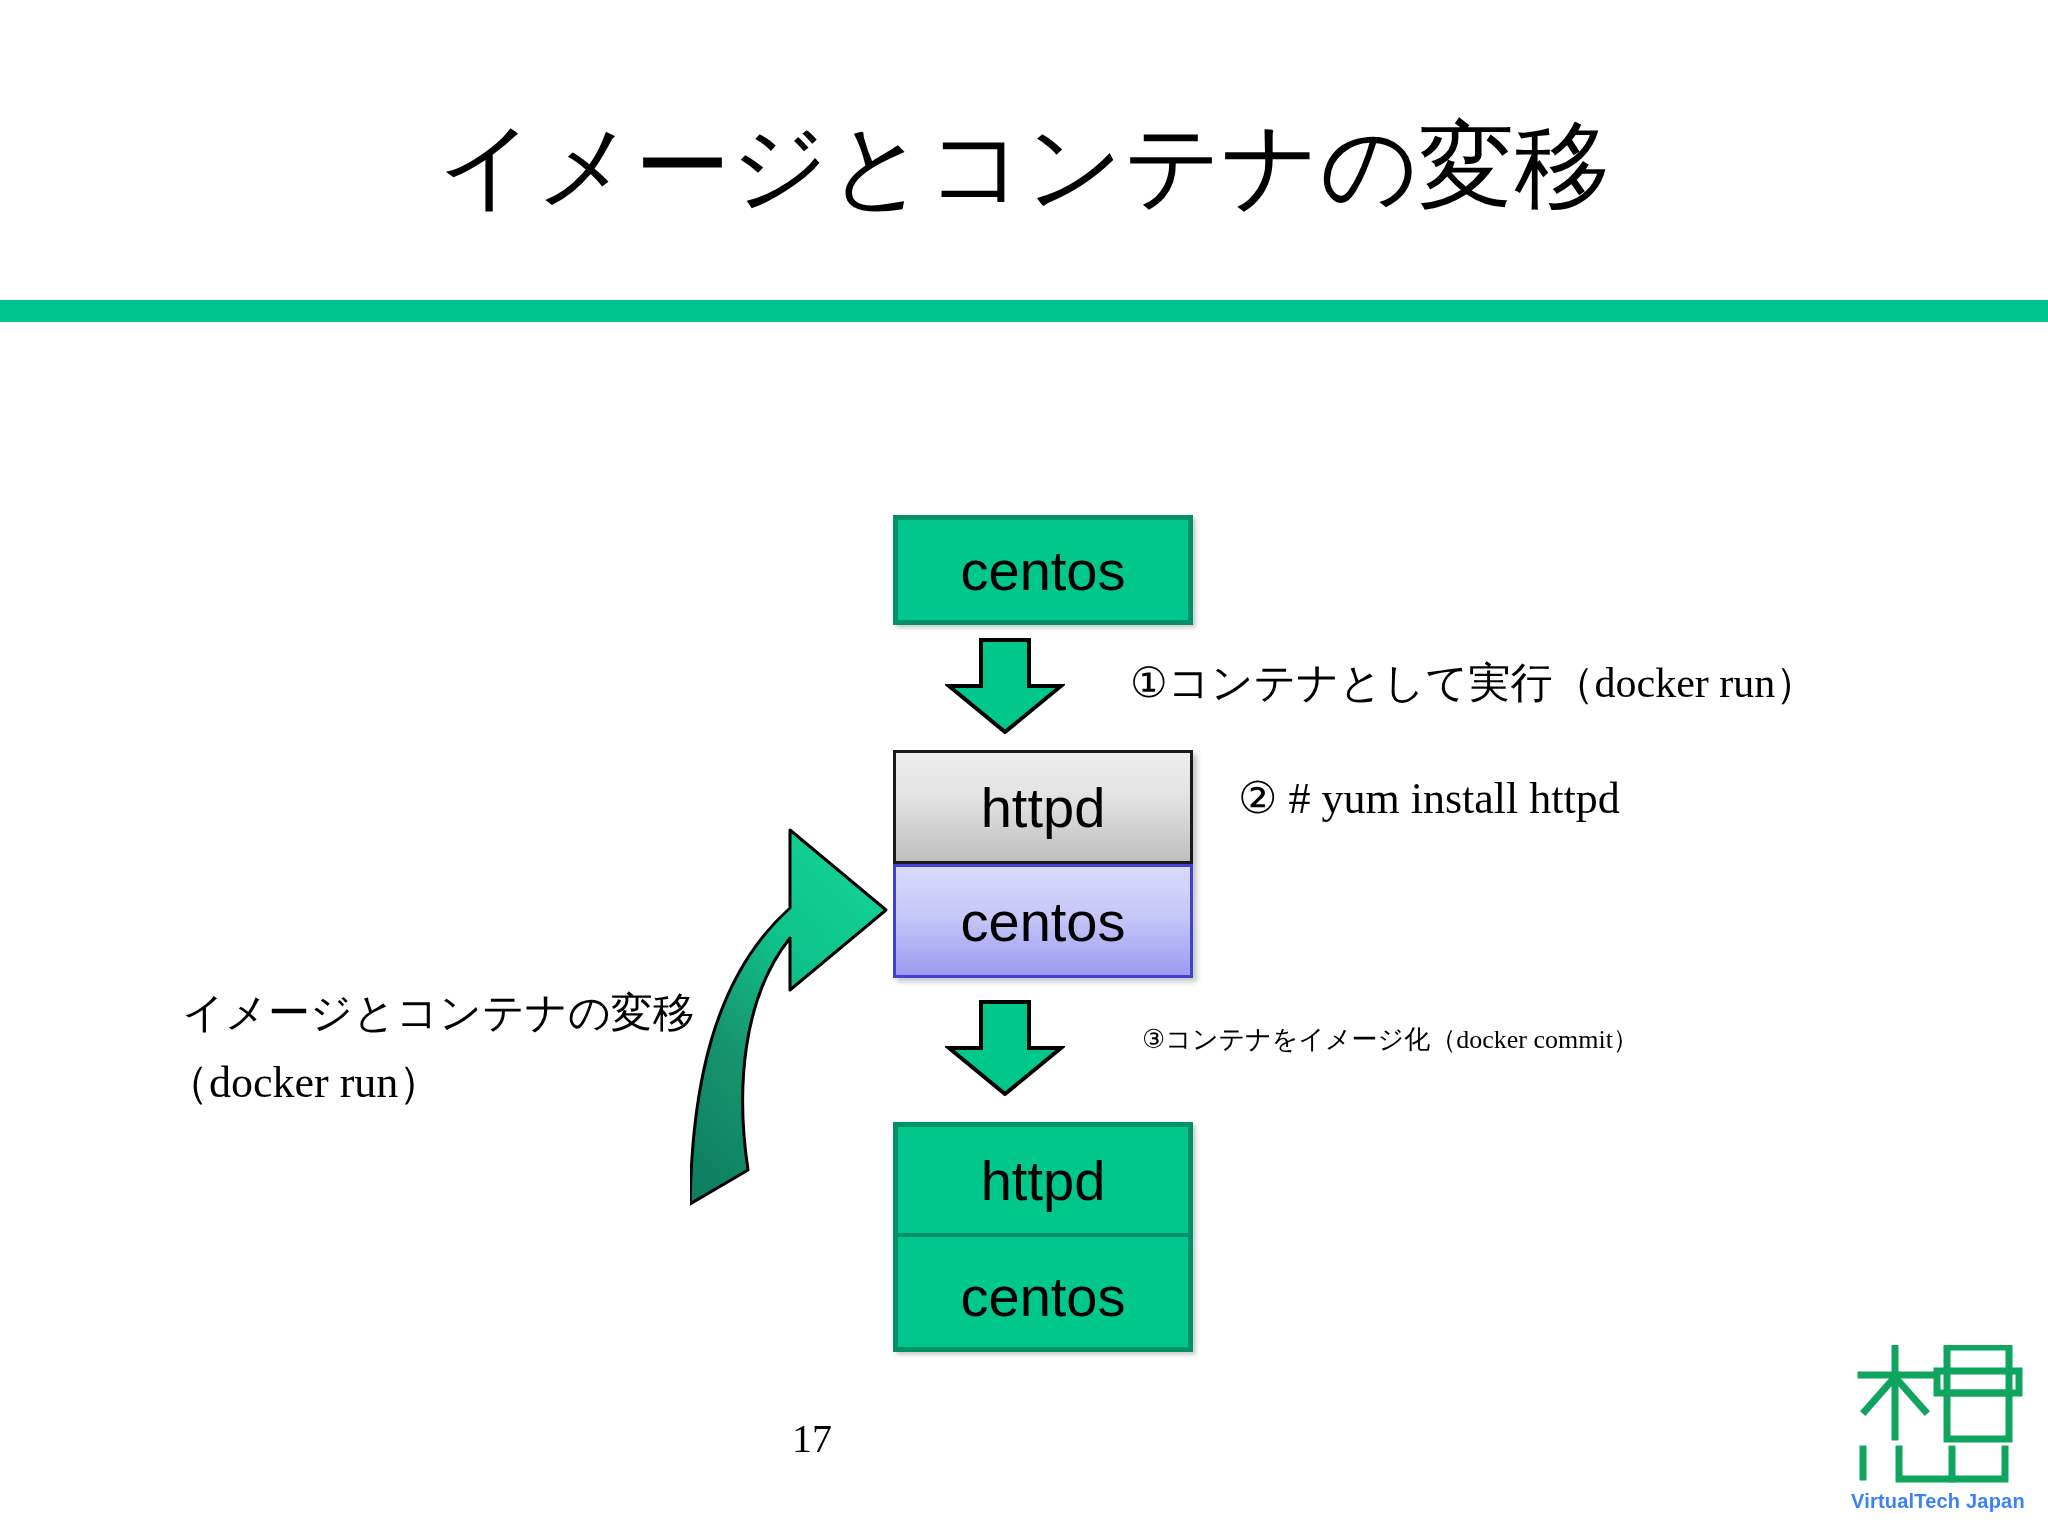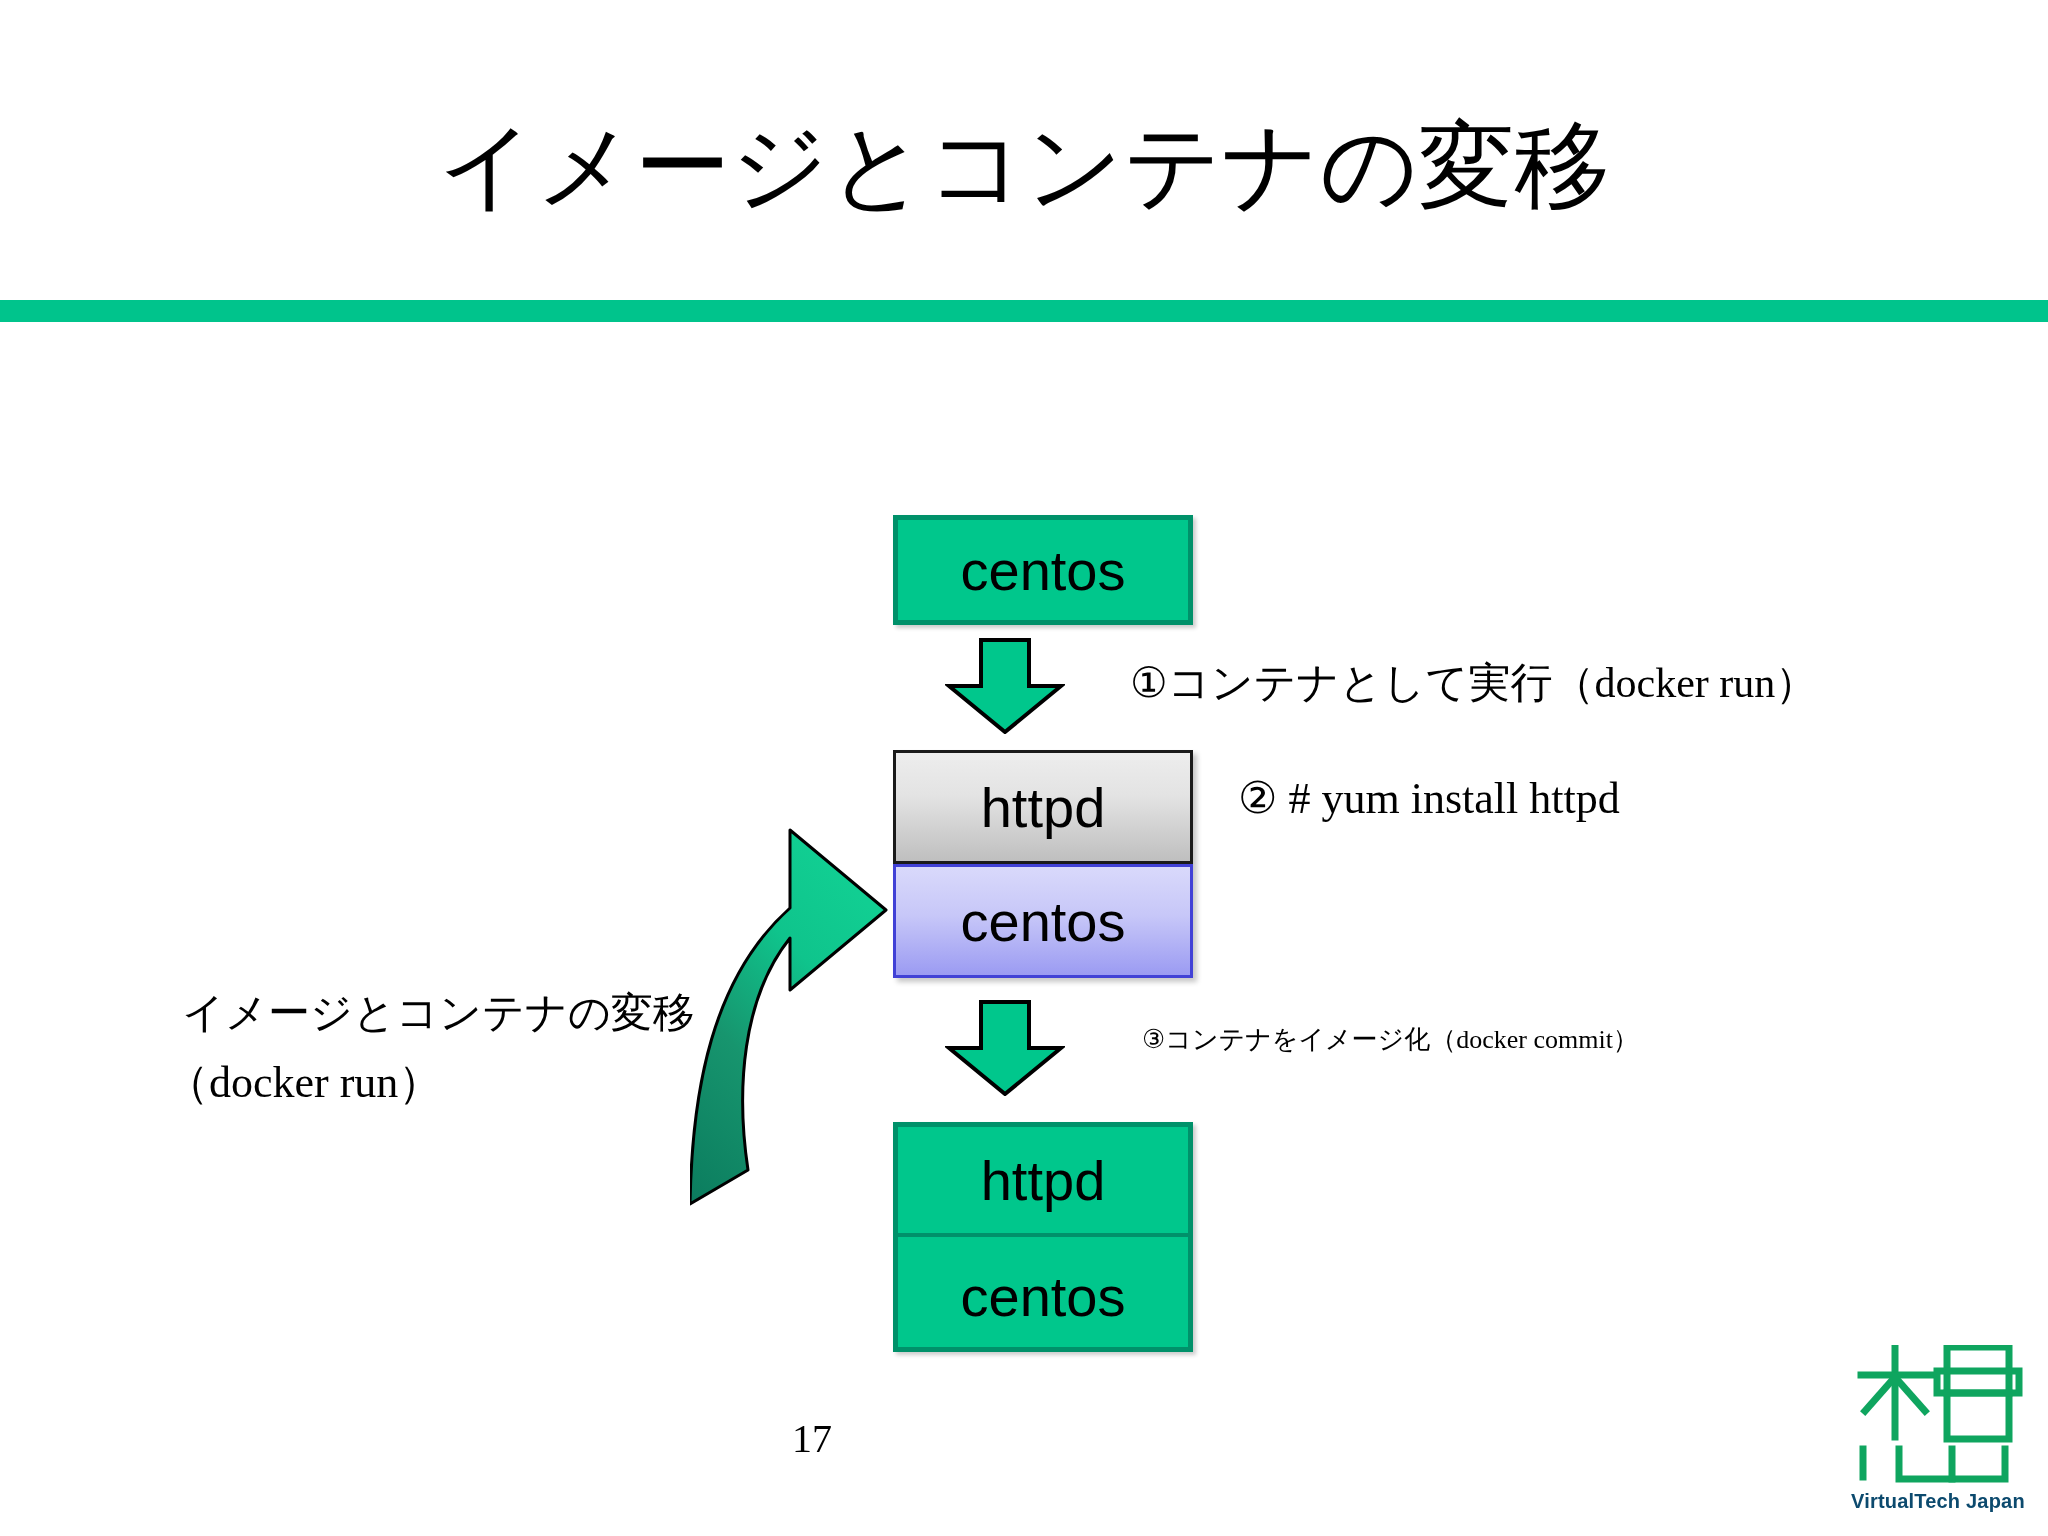--- a/index.html
+++ b/index.html
@@ -136,21 +136,21 @@
     color: #000000;
   }
 
   
   #logo { position: absolute; left: 1855px; top: 1345px; }
   #logo-text {
     position: absolute; left: 1851px; top: 1490px;
     font-family: "Liberation Sans", sans-serif;
     font-size: 20px;
     font-weight: 600;
-    color: #0c4a6e;
+    color: #3b82f6;
     letter-spacing: 0.2px;
   }
 </style>
 </head>
 <body>
 
 <div id="slide">
 
   <div class="title">イメージとコンテナの変移</div>
   <div class="title-rule"></div>

